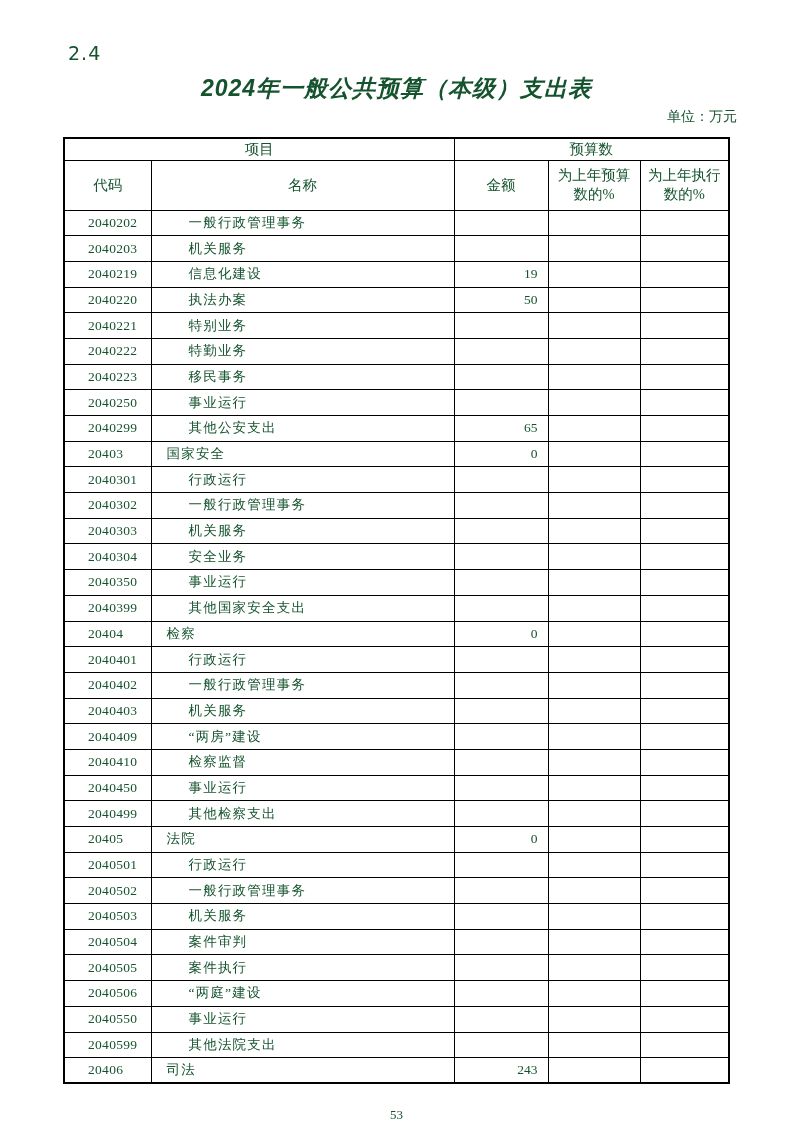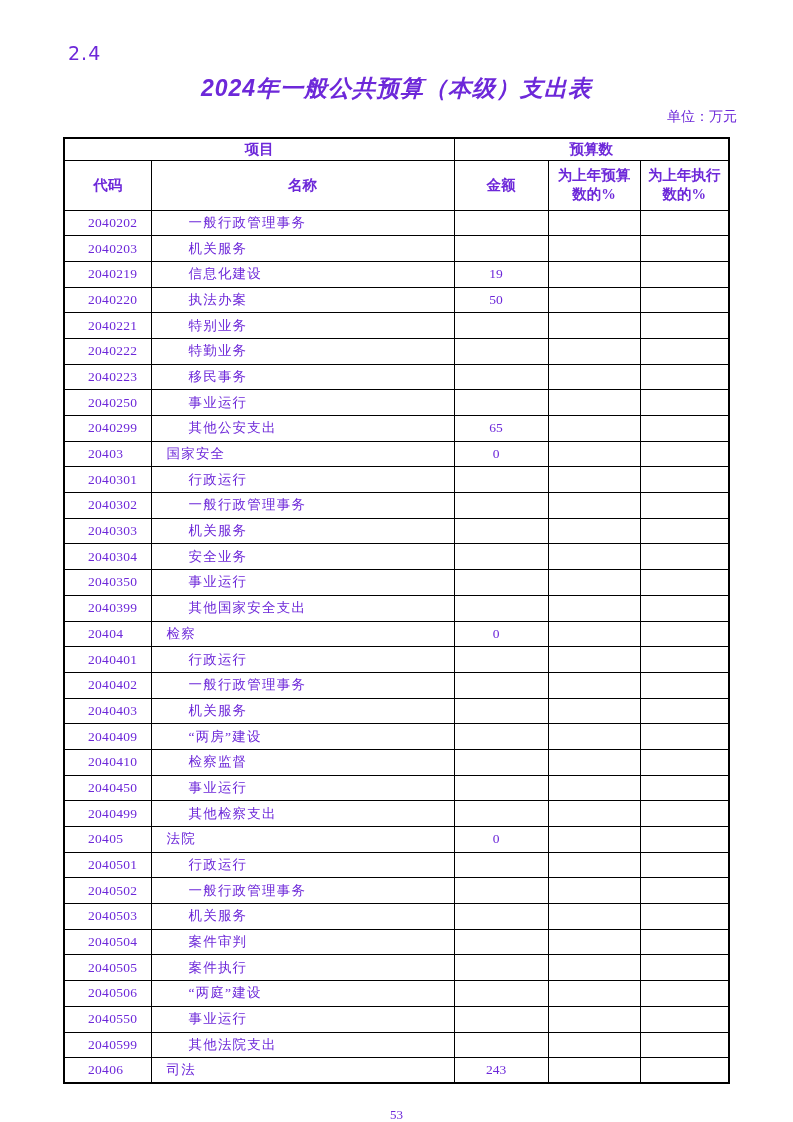--- a/index.html
+++ b/index.html
@@ -2,21 +2,21 @@
 <html><head>
 <meta charset="utf-8">
 <style>
   * { margin: 0; padding: 0; box-sizing: border-box; }
   html, body { background: #ffffff; }
   .page {
     position: relative;
     width: 793px;
     height: 1122px;
     background: #ffffff;
-    color: #6d28d9;
+    color: #14532d;
     font-family: "Liberation Serif", serif;
     overflow: hidden;
   }
   .section-number {
     position: absolute;
     left: 68px;
     top: 42px;
     font-size: 19px;
     font-family: "DejaVu Sans", sans-serif;
     letter-spacing: 1px;
@@ -47,21 +47,21 @@
     border-collapse: collapse;
     table-layout: fixed;
     border: 2px solid #000;
   }
   .budget-table th, .budget-table td {
     border: 1px solid #000;
     overflow: hidden;
     white-space: normal;
   }
   .budget-table thead th {
-    font-weight: bold;
+    font-weight: normal;
     text-align: center;
     vertical-align: middle;
     font-size: 14.5px;
   }
   tr.header-group th { height: 22px; }
   tr.header-cols th { height: 50px; }
   th.pct-header {
     font-size: 13.5px;
     line-height: 1.3;
     padding: 0 6px;
@@ -73,21 +73,21 @@
   }
   td.cell-code {
     padding-left: 23px;
     font-size: 14px;
     letter-spacing: 0.3px;
   }
   td.cell-name { letter-spacing: 1.2px; }
   tr.indent-1 td.cell-name { padding-left: 15px; }
   tr.indent-2 td.cell-name { padding-left: 37px; }
   td.cell-amount {
-    text-align: center;
+    text-align: right;
     padding-right: 10px;
     font-size: 14px;
   }
   td.cell-pct { text-align: right; padding-right: 8px; }
   .page-number {
     position: absolute;
     top: 1089px;
     left: 0;
     width: 100%;
     text-align: center;

